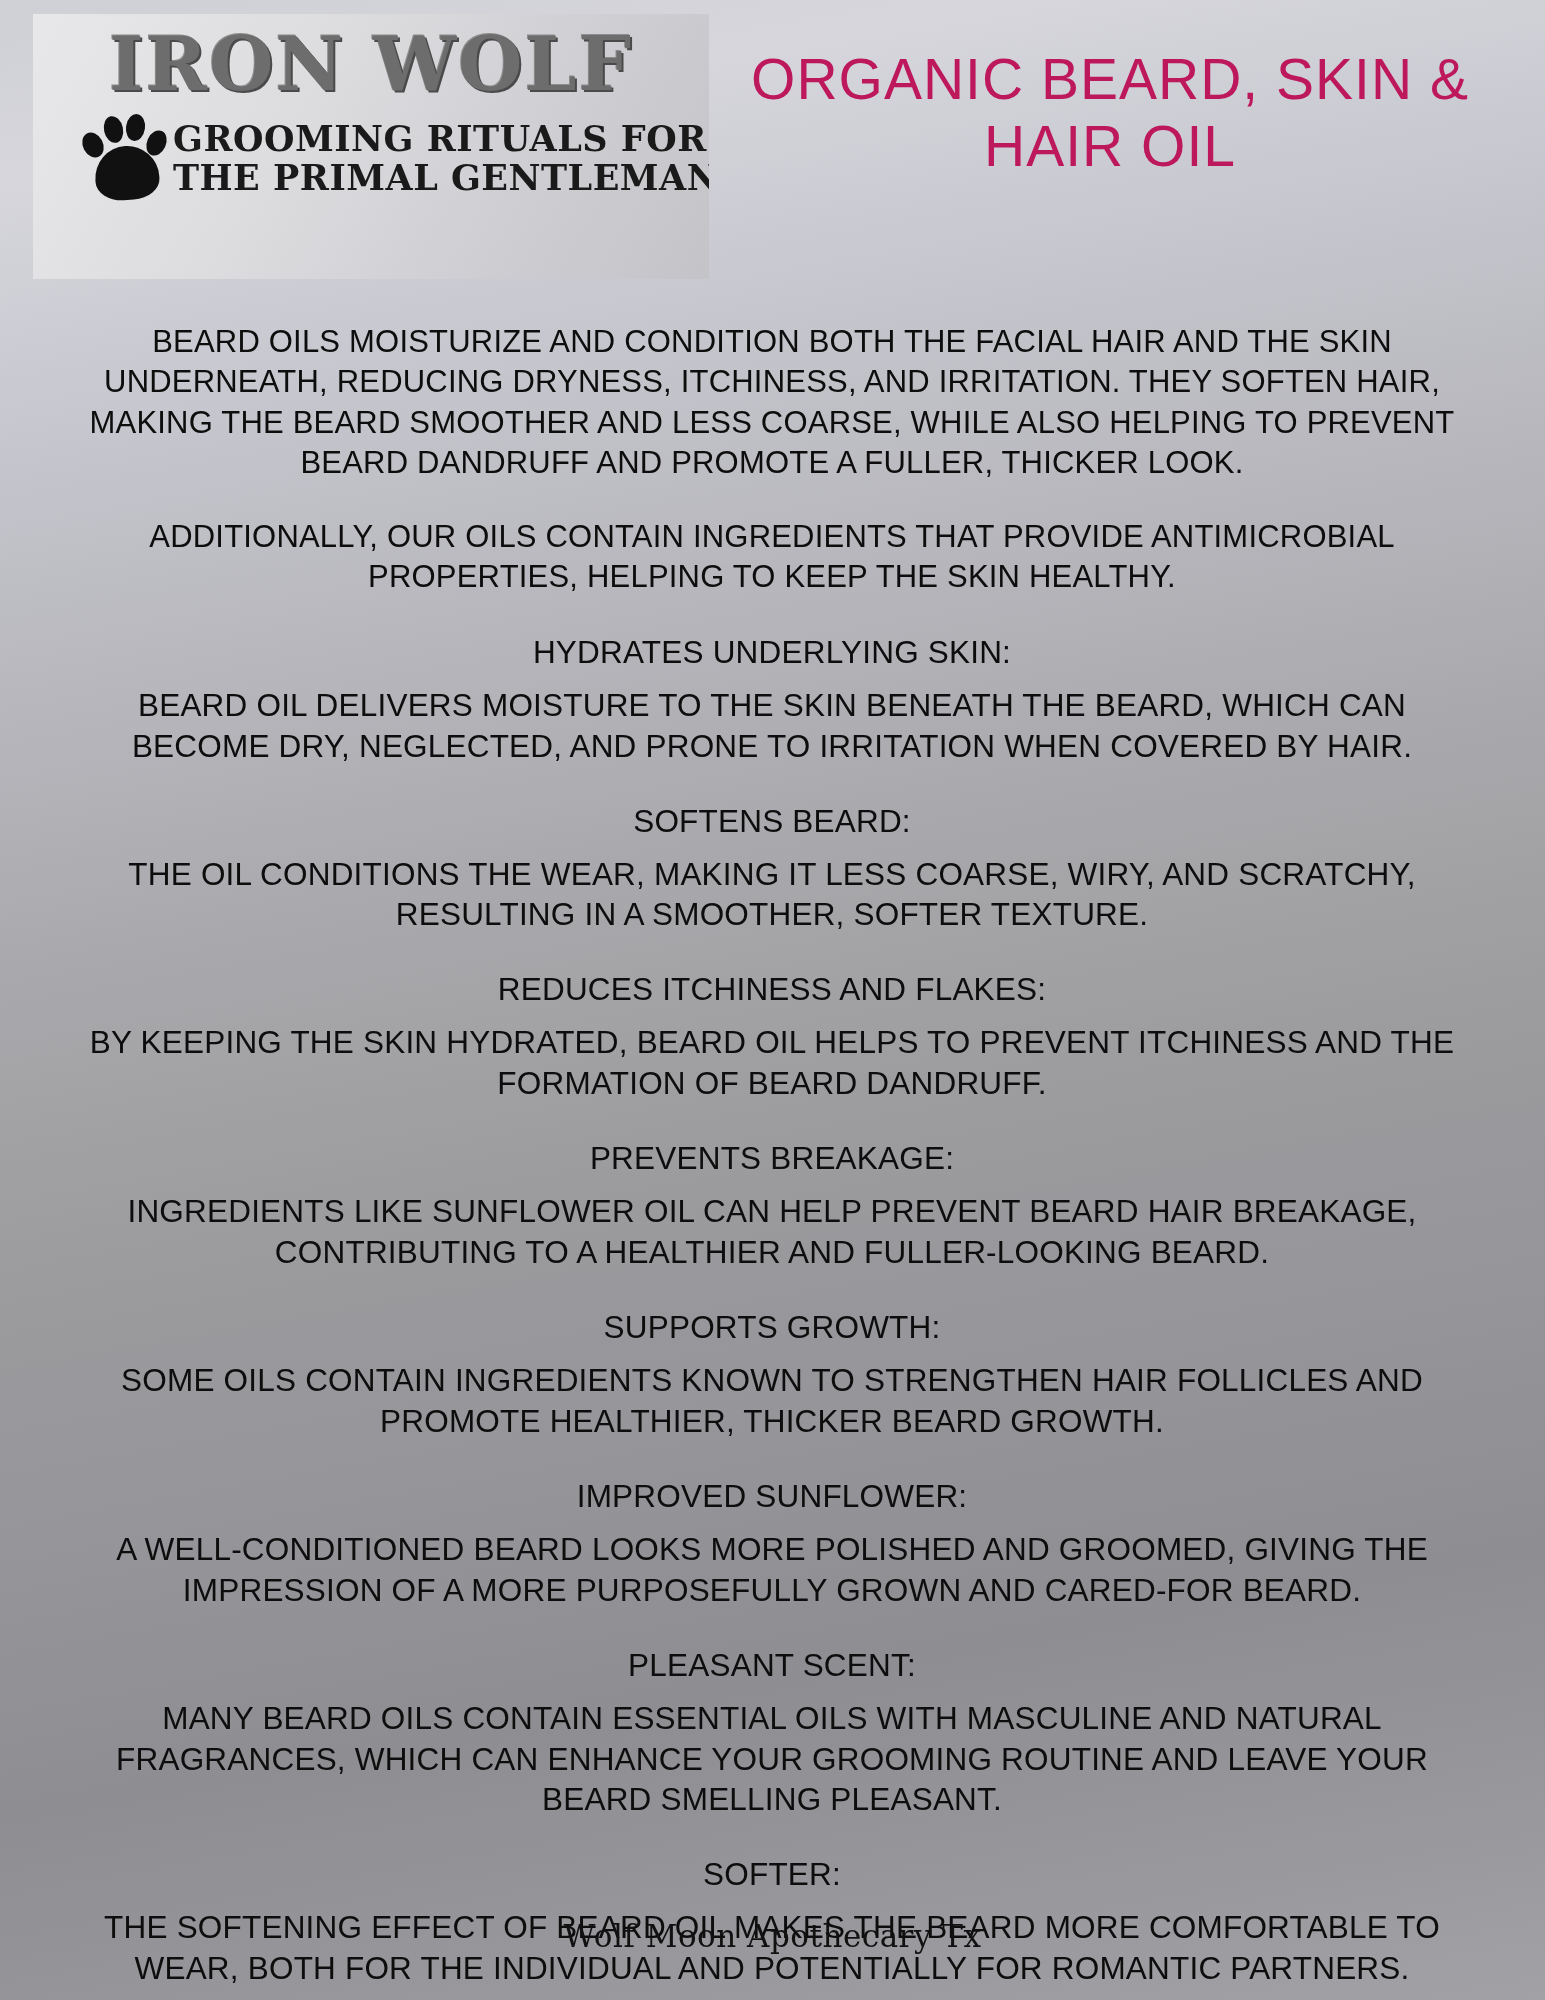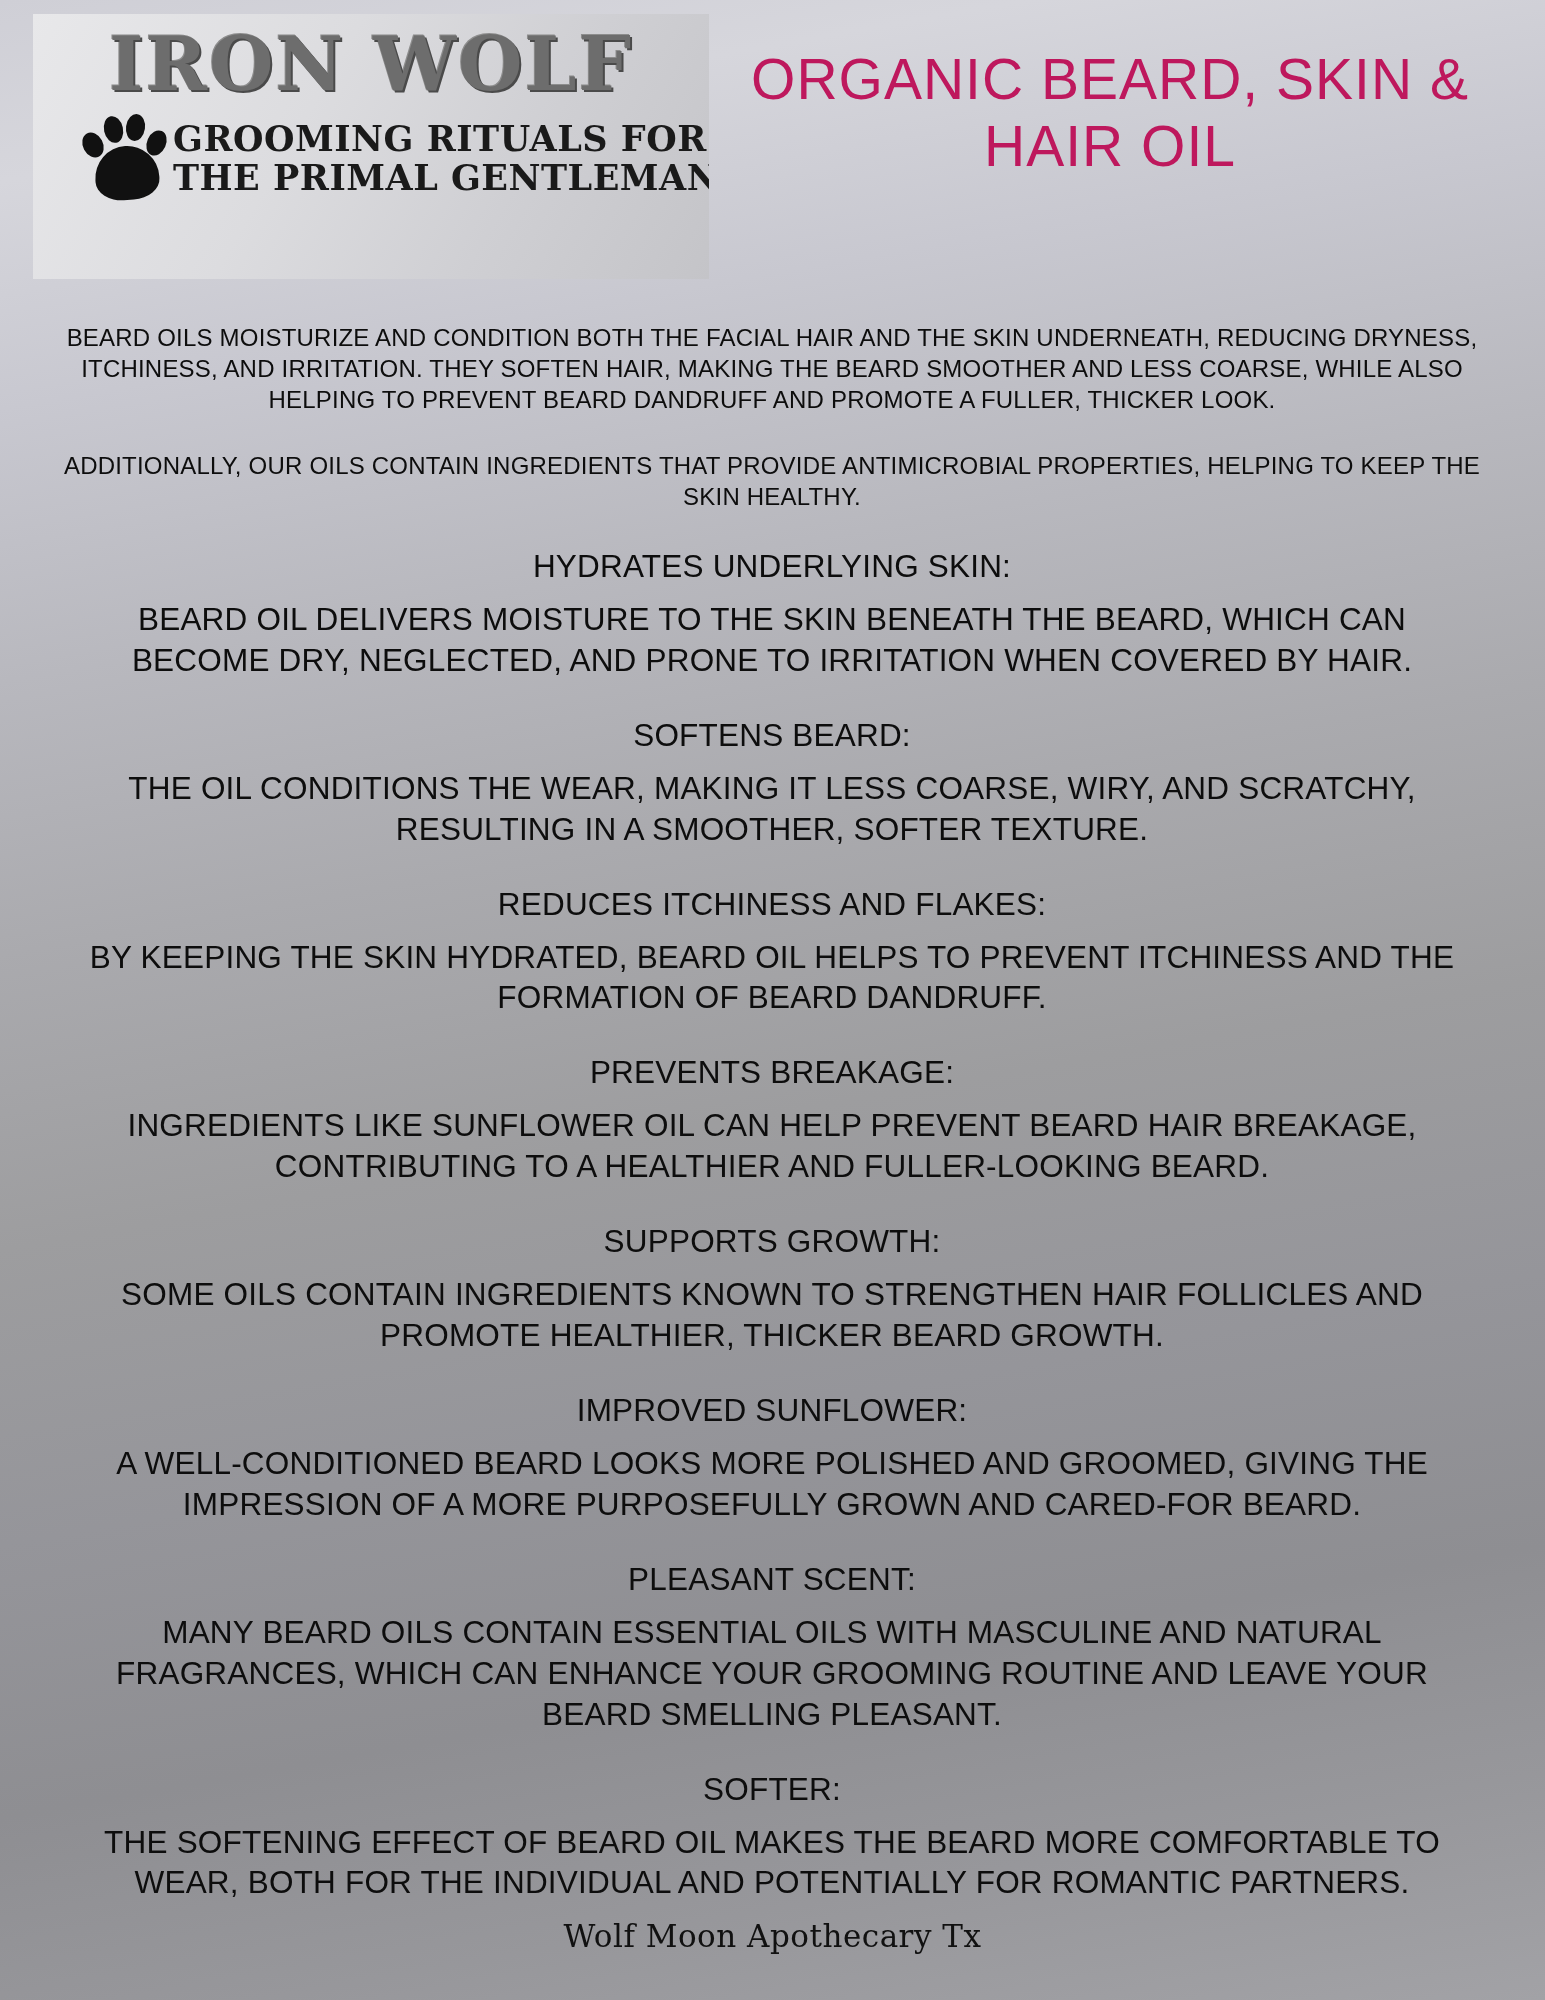--- a/index.html
+++ b/index.html
@@ -121,21 +121,21 @@
   
   .content {
     position: absolute;
     left: 62px;
     top: 322px;
     width: 1420px;
     text-align: center;
     color: #0d0d0d;
   }
   .para {
-    font-size: 24px;
+    font-size: 31px;
     line-height: 1.30;
     letter-spacing: 0.2px;
     margin: 0 0 34px 0;
   }
   .section {
     margin: 0 0 34px 0;
   }
   .section-head {
     font-size: 31.5px;
     line-height: 1.30;

